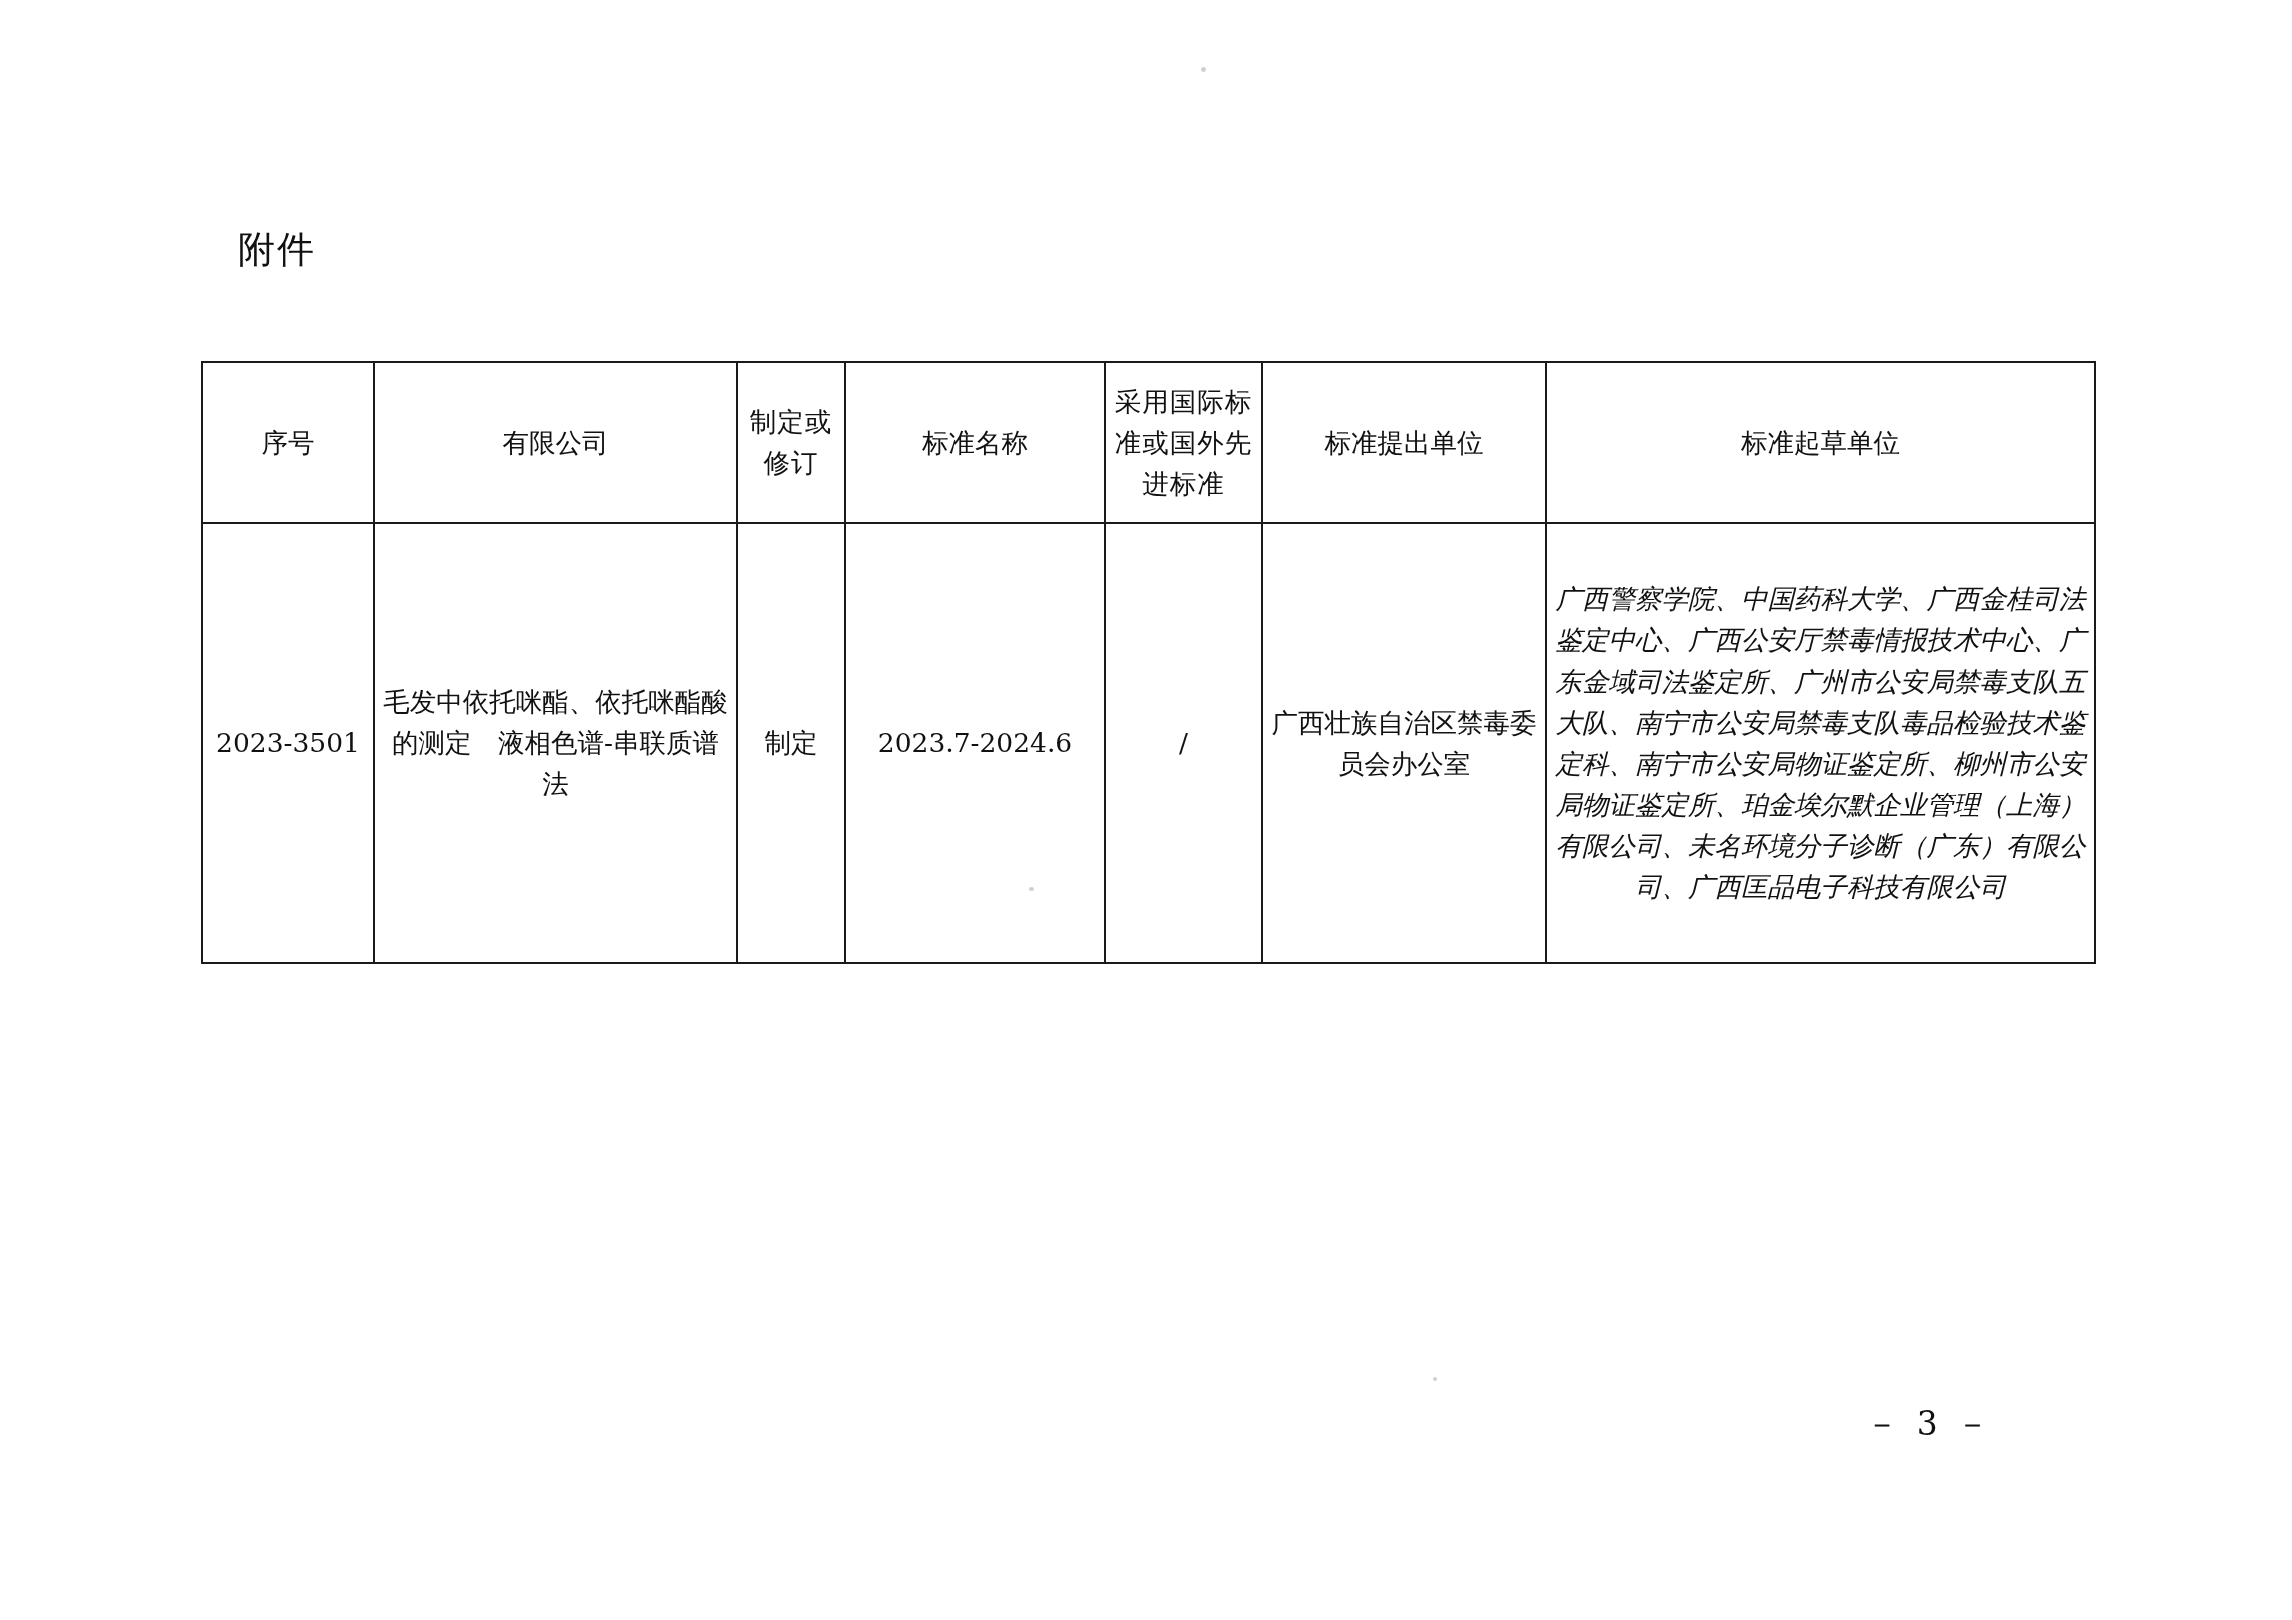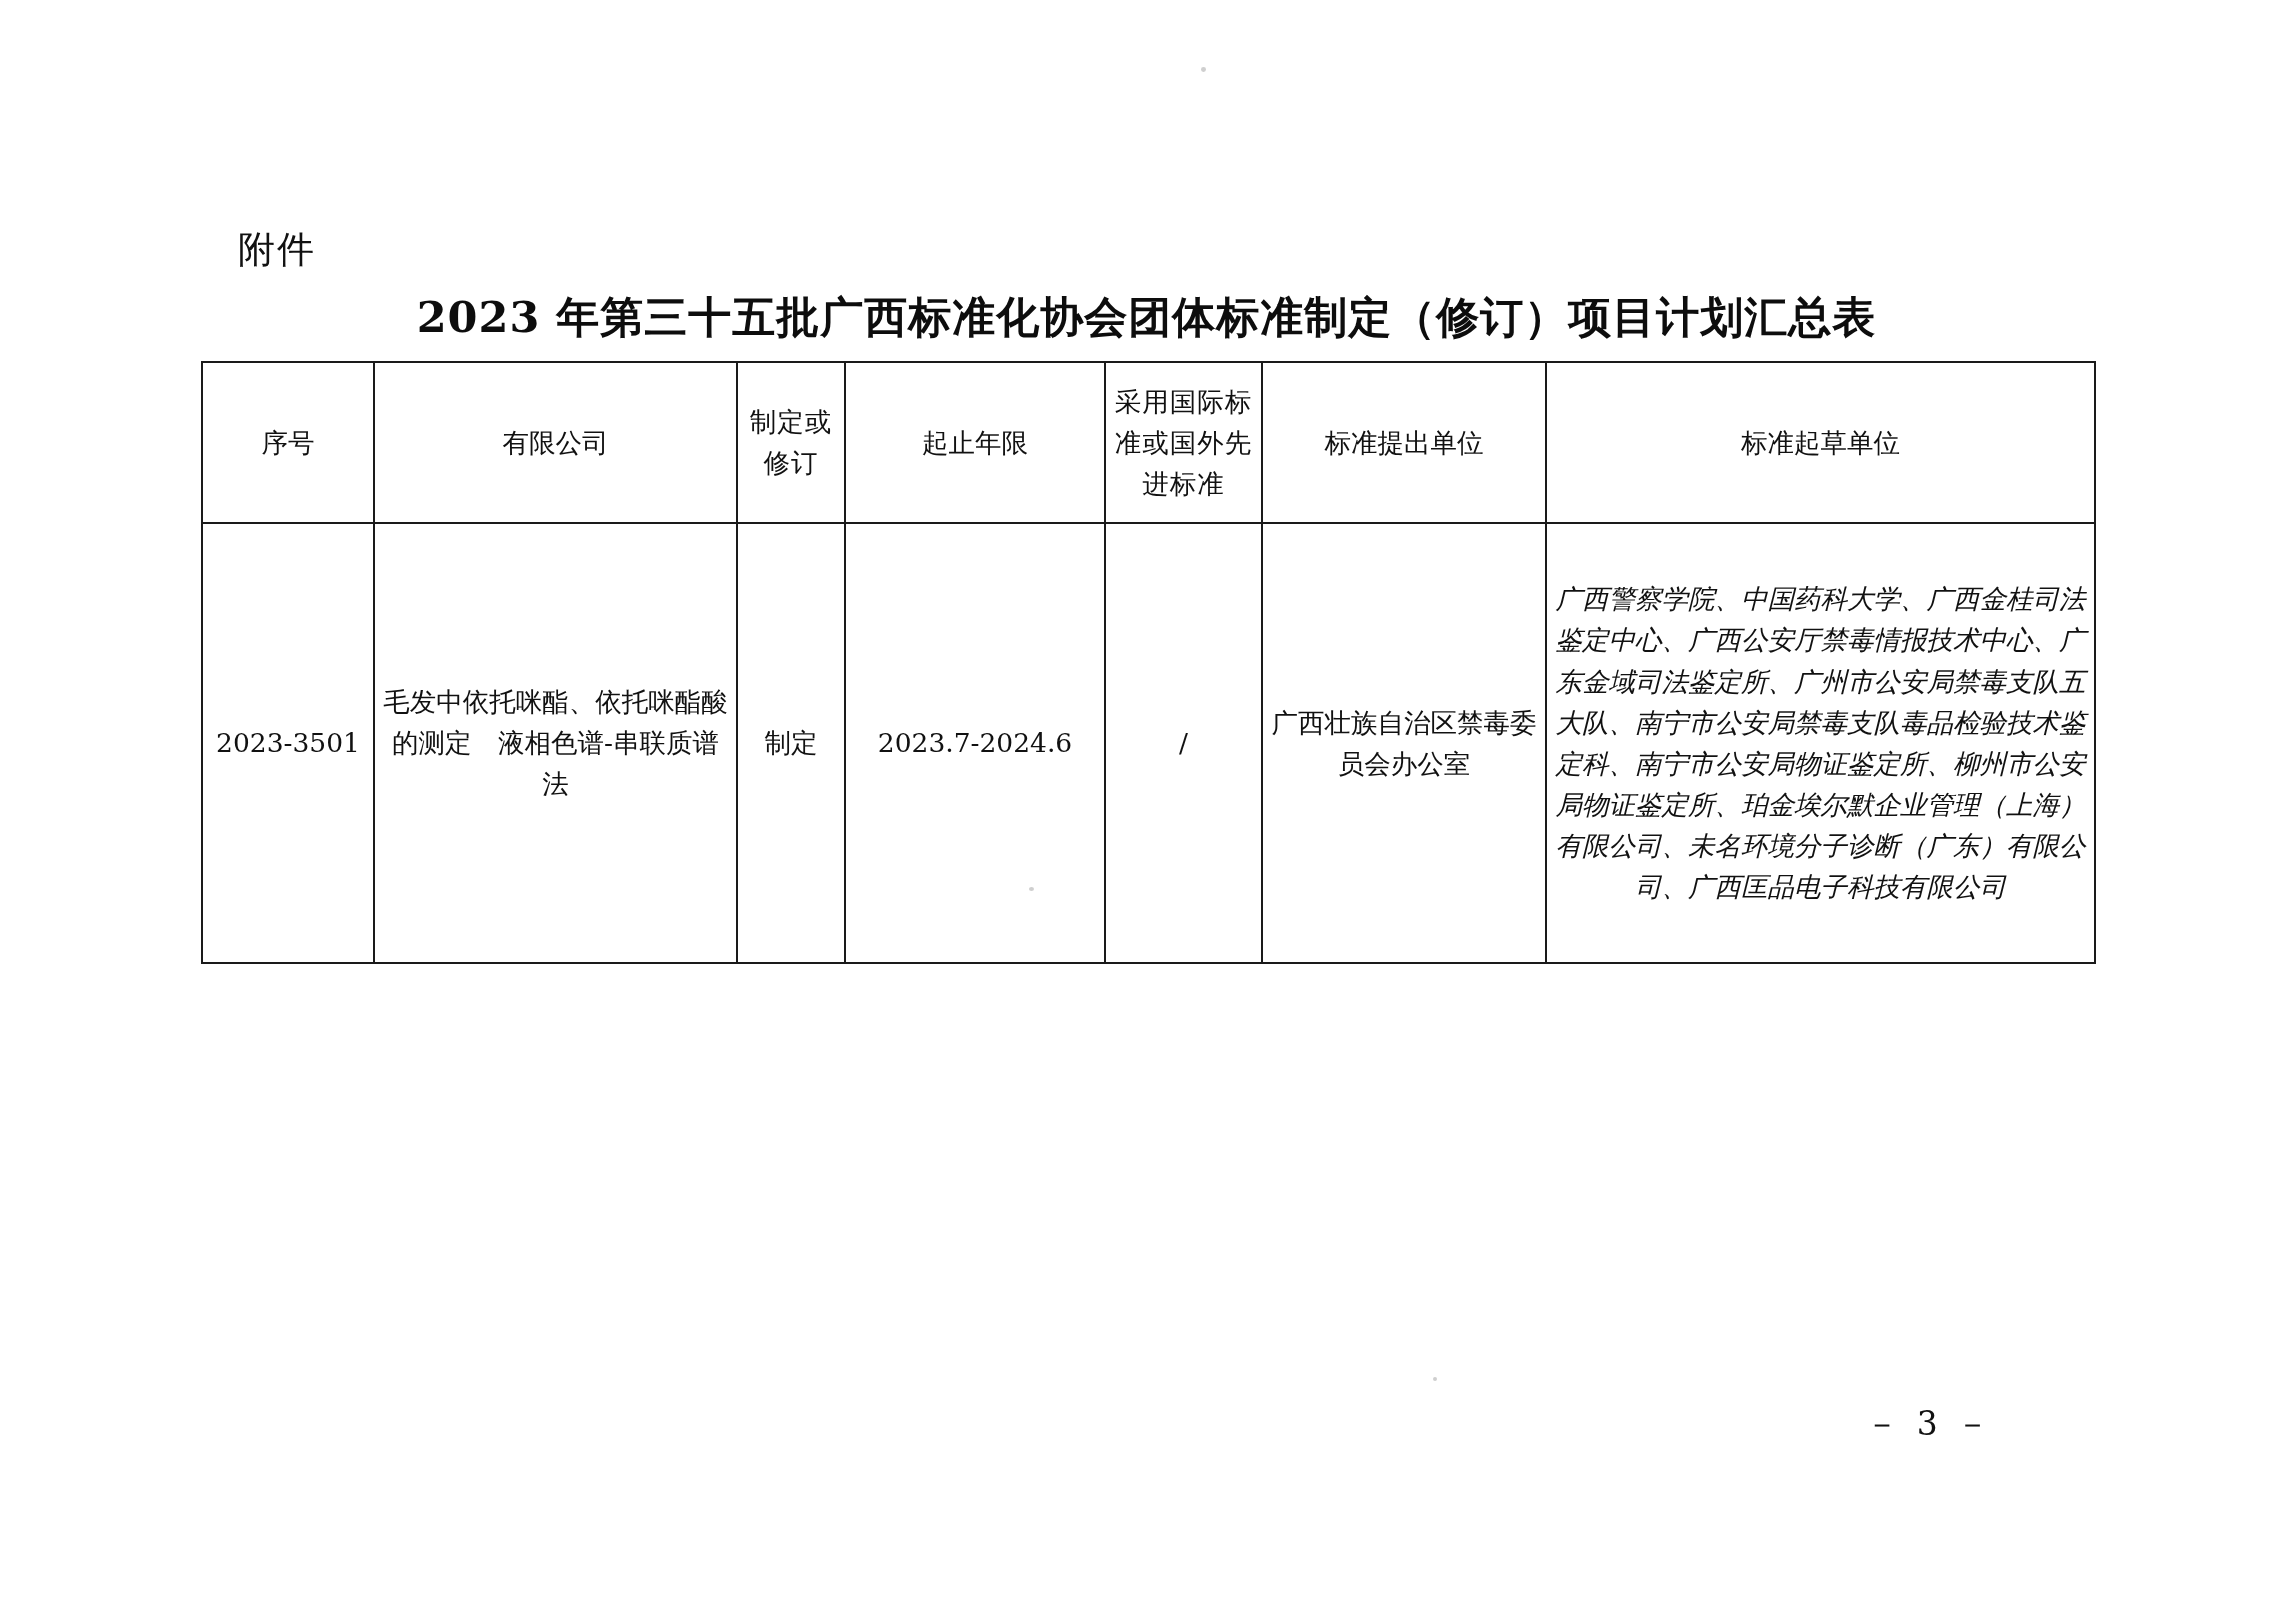--- a/index.html
+++ b/index.html
@@ -117,38 +117,37 @@
 <body>
 
 <div class="page">
 
   <div class="speck s1"></div>
   <div class="speck s2"></div>
   <div class="speck s3"></div>
 
   <div class="attachment-label">附件</div>
 
-  <div class="doc-title">2023 年第三十五批广西标准化协会团体标准制定（修订）项目计划汇总表</div>
 
   <table class="plan-table">
     <colgroup>
       <col class="col-1">
       <col class="col-2">
       <col class="col-3">
       <col class="col-4">
       <col class="col-5">
       <col class="col-6">
       <col class="col-7">
     </colgroup>
     <thead>
       <tr>
         <th>序号</th>
         <th>有限公司</th>
         <th class="head-narrow">制定或修订</th>
-        <th>起止年限</th>
+        <th>标准名称</th>
         <th class="head-narrow">采用国际标准或国外先进标准</th>
         <th>标准提出单位</th>
         <th>标准起草单位</th>
       </tr>
     </thead>
     <tbody>
       <tr>
         <td class="cell-body">2023-3501</td>
         <td class="cell-body cell-name">毛发中依托咪酯、依托咪酯酸的测定　液相色谱-串联质谱法</td>
         <td class="cell-body">制定</td>

